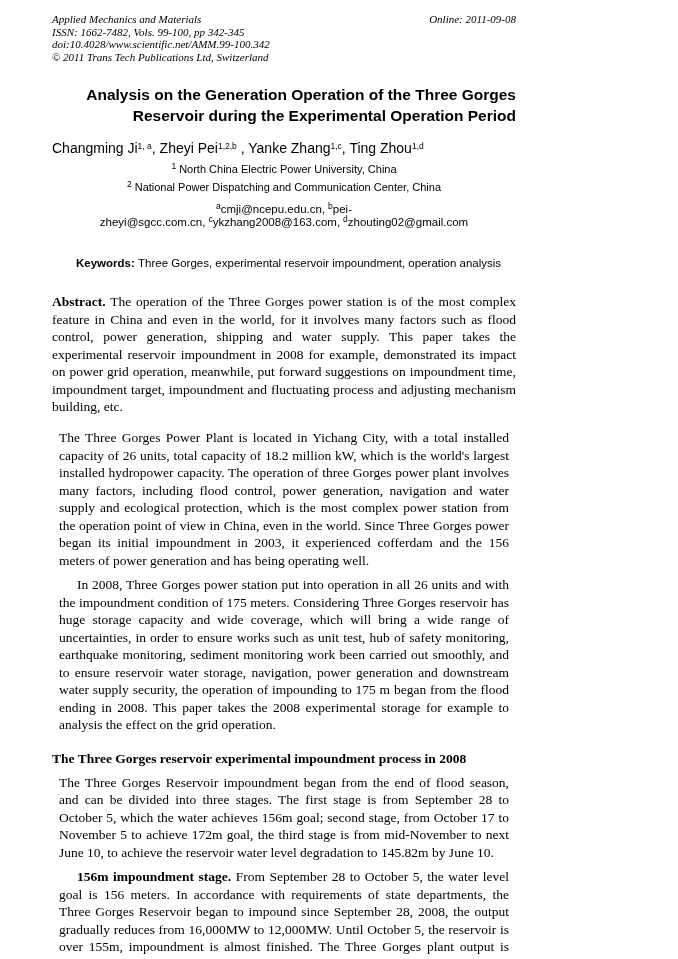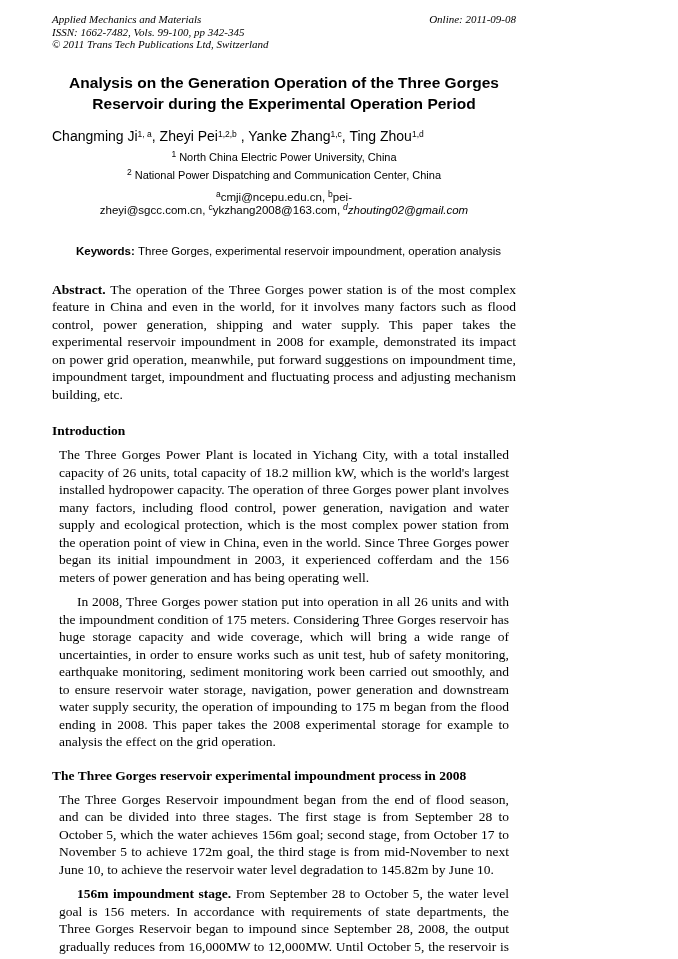--- a/index.html
+++ b/index.html
@@ -24,21 +24,21 @@
     font-size: 11px;
     line-height: 12.5px;
     font-family: "Liberation Serif", serif;
   }
   .hdr-left div { white-space: nowrap; }
   .hdr-right { white-space: nowrap; }
   
   .title {
     margin: 21px auto 0 auto;
     max-width: 536px;
-    text-align: center;
+    text-align: right;
     font-family: "Liberation Sans", sans-serif;
     font-weight: bold;
     font-size: 15.5px;
     line-height: 21px;
   }
   .authors {
     margin-top: 13px;
     text-align: left;
     font-family: "Liberation Sans", sans-serif;
     font-size: 14px;
@@ -47,21 +47,21 @@
   .affil, .emails {
     text-align: center;
     font-family: "Liberation Sans", sans-serif;
     font-size: 11px;
     line-height: 13px;
   }
   .affil { margin-top: 6px; }
   .affil + .affil { margin-top: 5px; }
   .emails { margin-top: 9px; font-size: 11.5px; }
   .email-item { margin-right: 3px; }
-  .email-item:last-child { margin-right: 0; font-style: italic; }
+  .email-item:last-child { margin-right: 0; }
   sup.s {
     font-size: 8.5px;
     position: relative;
     top: -4px;
     vertical-align: baseline;
     line-height: 0;
   }
   .aff-text { margin-left: 3px; }
   
   .keywords {
@@ -97,40 +97,40 @@
 </style>
 </head>
 <body>
 
 <div class="page">
 
   <div class="hdr">
     <div class="hdr-left">
       <div>Applied Mechanics and Materials</div>
       <div>ISSN: 1662-7482, Vols. 99-100, pp 342-345</div>
+      <div>doi:10.4028/www.scientific.net/AMM.99-100.342</div>
       <div>© 2011 Trans Tech Publications Ltd, Switzerland</div>
     </div>
     <div class="hdr-right">Online: 2011-09-08</div>
   </div>
 
   <div class="title">Analysis on the Generation Operation of the Three Gorges Reservoir during the Experimental Operation Period</div>
 
   <div class="authors"><span><span>Changming Ji</span><sup class="s">1, a</sup><span>, </span></span><span><span>Zheyi Pei</span><sup class="s">1,2,b</sup><span> , </span></span><span><span>Yanke Zhang</span><sup class="s">1,c</sup><span>, </span></span><span><span>Ting Zhou</span><sup class="s">1,d</sup><span></span></span></div>
 
   <div class="affil"><sup class="s">1</sup><span class="aff-text">North China Electric Power University, China</span></div>
   <div class="affil"><sup class="s">2</sup><span class="aff-text">National Power Dispatching and Communication Center, China</span></div>
 
   <div class="emails"><span class="email-item"><sup class="s">a</sup><span>cmji@ncepu.edu.cn,</span></span><span class="email-item"><sup class="s">b</sup><span>pei-zheyi@sgcc.com.cn,</span></span><span class="email-item"><sup class="s">c</sup><span>ykzhang2008@163.com,</span></span><span class="email-item"><sup class="s">d</sup><span>zhouting02@gmail.com</span></span></div>
 
   <div class="keywords"><span class="kw-label">Keywords: </span><span>Three Gorges, experimental reservoir impoundment, operation analysis</span></div>
 
   <p class="abstract"><span class="lead">Abstract. </span><span>The operation of the Three Gorges power station is of the most complex feature in China and even in the world, for it involves many factors such as flood control, power generation, shipping and water supply. This paper takes the experimental reservoir impoundment in 2008 for example, demonstrated its impact on power grid operation, meanwhile, put forward suggestions on impoundment time, impoundment target, impoundment and fluctuating process and adjusting mechanism building, etc.</span></p>
 
   <div>
-    <div class="section-heading first">Introduction</div>
     <p class="body-p">The Three Gorges Power Plant is located in Yichang City, with a total installed capacity of 26 units, total capacity of 18.2 million kW, which is the world's largest installed hydropower capacity. The operation of three Gorges power plant involves many factors, including flood control, power generation, navigation and water supply and ecological protection, which is the most complex power station from the operation point of view in China, even in the world. Since Three Gorges power began its initial impoundment in 2003, it experienced cofferdam and the 156 meters of power generation and has being operating well.</p>
     <p class="body-p indent">In 2008, Three Gorges power station put into operation in all 26 units and with the impoundment condition of 175 meters. Considering Three Gorges reservoir has huge storage capacity and wide coverage, which will bring a wide range of uncertainties, in order to ensure works such as unit test, hub of safety monitoring, earthquake monitoring, sediment monitoring work been carried out smoothly, and to ensure reservoir water storage, navigation, power generation and downstream water supply security, the operation of impounding to 175 m began from the flood ending in 2008. This paper takes the 2008 experimental storage for example to analysis the effect on the grid operation.</p>
   </div>
 
   <div>
     <div class="section-heading">The Three Gorges reservoir experimental impoundment process in 2008</div>
     <p class="body-p">The Three Gorges Reservoir impoundment began from the end of flood season, and can be divided into three stages. The first stage is from September 28 to October 5, which the water achieves 156m goal; second stage, from October 17 to November 5 to achieve 172m goal, the third stage is from mid-November to next June 10, to achieve the reservoir water level degradation to 145.82m by June 10.</p>
     <p class="body-p indent"><span class="lead">156m impoundment stage. </span><span>From September 28 to October 5, the water level goal is 156 meters. In accordance with requirements of state departments, the Three Gorges Reservoir began to impound since September 28, 2008, the output gradually reduces from 16,000MW to 12,000MW. Until October 5, the reservoir is over 155m, impoundment is almost finished. The Three Gorges plant output is 13,000MW. See Fig. 1.</span></p>
   </div>
 

